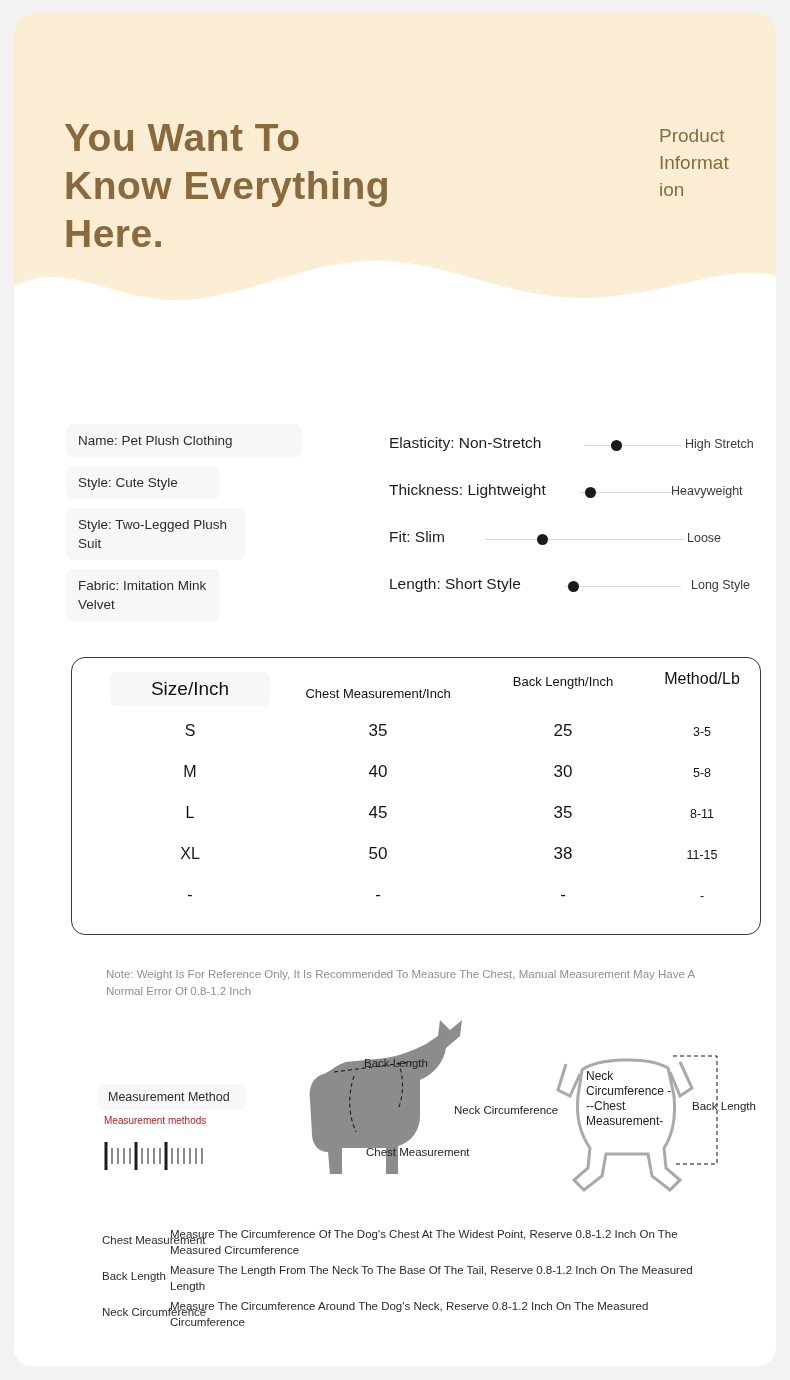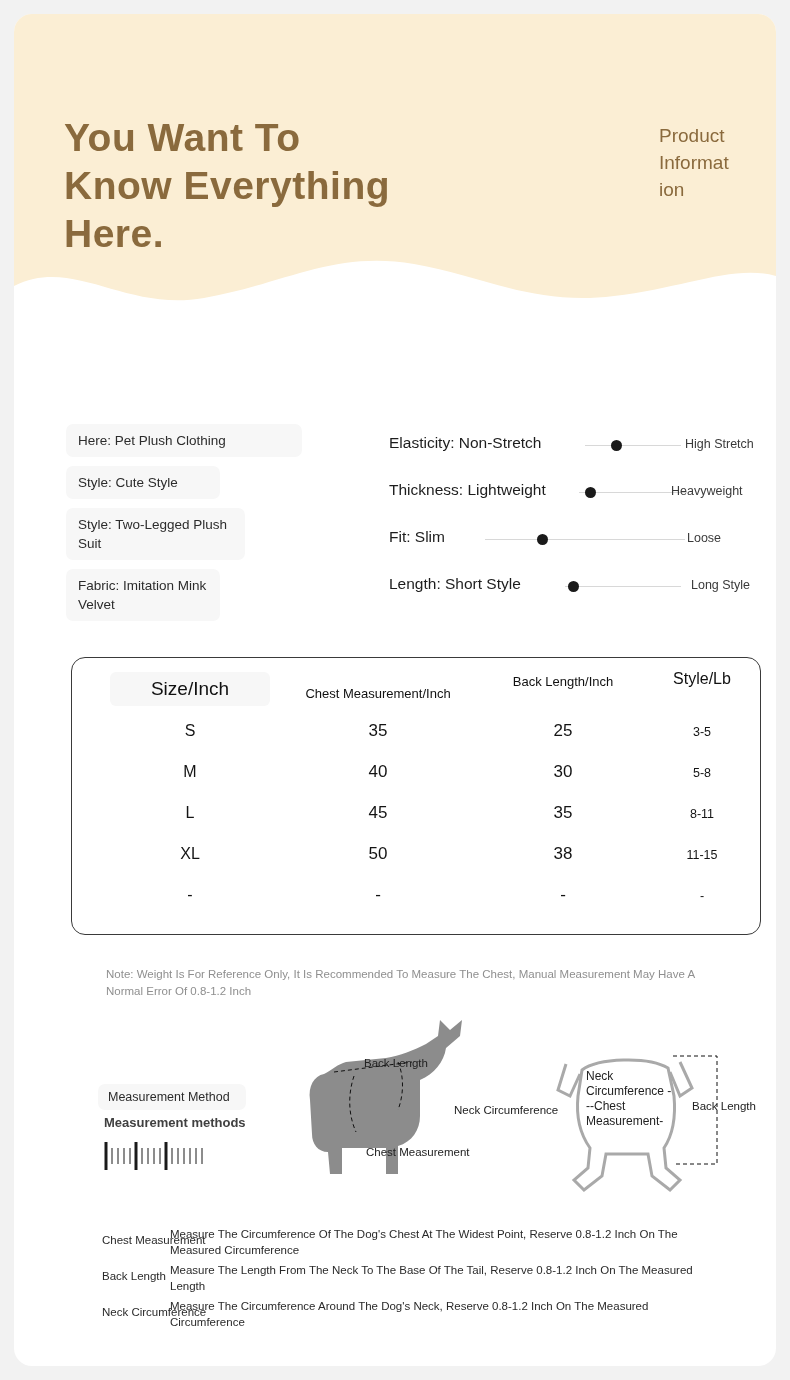--- a/index.html
+++ b/index.html
@@ -198,23 +198,22 @@
     border-radius: 7px;
     padding: 6px 10px;
     font-size: 12.5px;
     color: #2b2b2b;
     box-sizing: border-box;
   }
   .mm-sub {
     position: absolute;
     left: 90px;
     top: 1101px;
-    font-size: 13px;
-    color: #404040;
-    font-weight: bold;
+    font-size: 10px;
+    color: #b91c1c;
   }
   .ruler {
     position: absolute;
     left: 90px;
     top: 1126px;
     width: 110px;
     height: 32px;
   }
 
   .dog-label {
@@ -260,21 +259,21 @@
 
     <div class="hero">
       <div class="hero-title">You Want To Know Everything Here.</div>
       <div class="hero-sub">Product Information</div>
       <svg class="hero-wave" viewBox="0 0 762 70" preserveAspectRatio="none">
         <path d="M0,40 C60,10 110,66 190,52 C270,38 320,4 400,18 C470,30 520,60 600,50 C670,42 720,18 762,30 L762,70 L0,70 Z" fill="#ffffff"></path>
       </svg>
     </div>
 
     <div class="attr-list">
-      <div class="attr-item w1">Here: Pet Plush Clothing</div>
+      <div class="attr-item w1">Name: Pet Plush Clothing</div>
       <div class="attr-item w2">Style: Cute Style</div>
       <div class="attr-item w3">Style: Two-Legged Plush Suit</div>
       <div class="attr-item w4">Fabric: Imitation Mink Velvet</div>
     </div>
 
     <div class="sliders">
       <div class="slider-row">
         <div class="slider-label">Elasticity: Non-Stretch</div>
         <div class="slider-track" style="left:196px; width:96px;"></div>
         <div class="slider-dot" style="left:222px;"></div>
@@ -298,21 +297,21 @@
         <div class="slider-dot" style="left:179px;"></div>
         <div class="slider-end" style="left:302px;">Long Style</div>
       </div>
     </div>
 
     <div class="size-table">
       <div class="st-head">
         <div class="h-cell h0">Size/Inch</div>
         <div class="h-cell h1">Chest Measurement/Inch</div>
         <div class="h-cell h2">Back Length/Inch</div>
-        <div class="h-cell h3">Style/Lb</div>
+        <div class="h-cell h3">Method/Lb</div>
       </div>
 
       <div class="st-row">
         <div class="c c0">S</div>
         <div class="c c1">35</div>
         <div class="c c2">25</div>
         <div class="c c3">3-5</div>
       </div>
       <div class="st-row">
         <div class="c c0">M</div>

